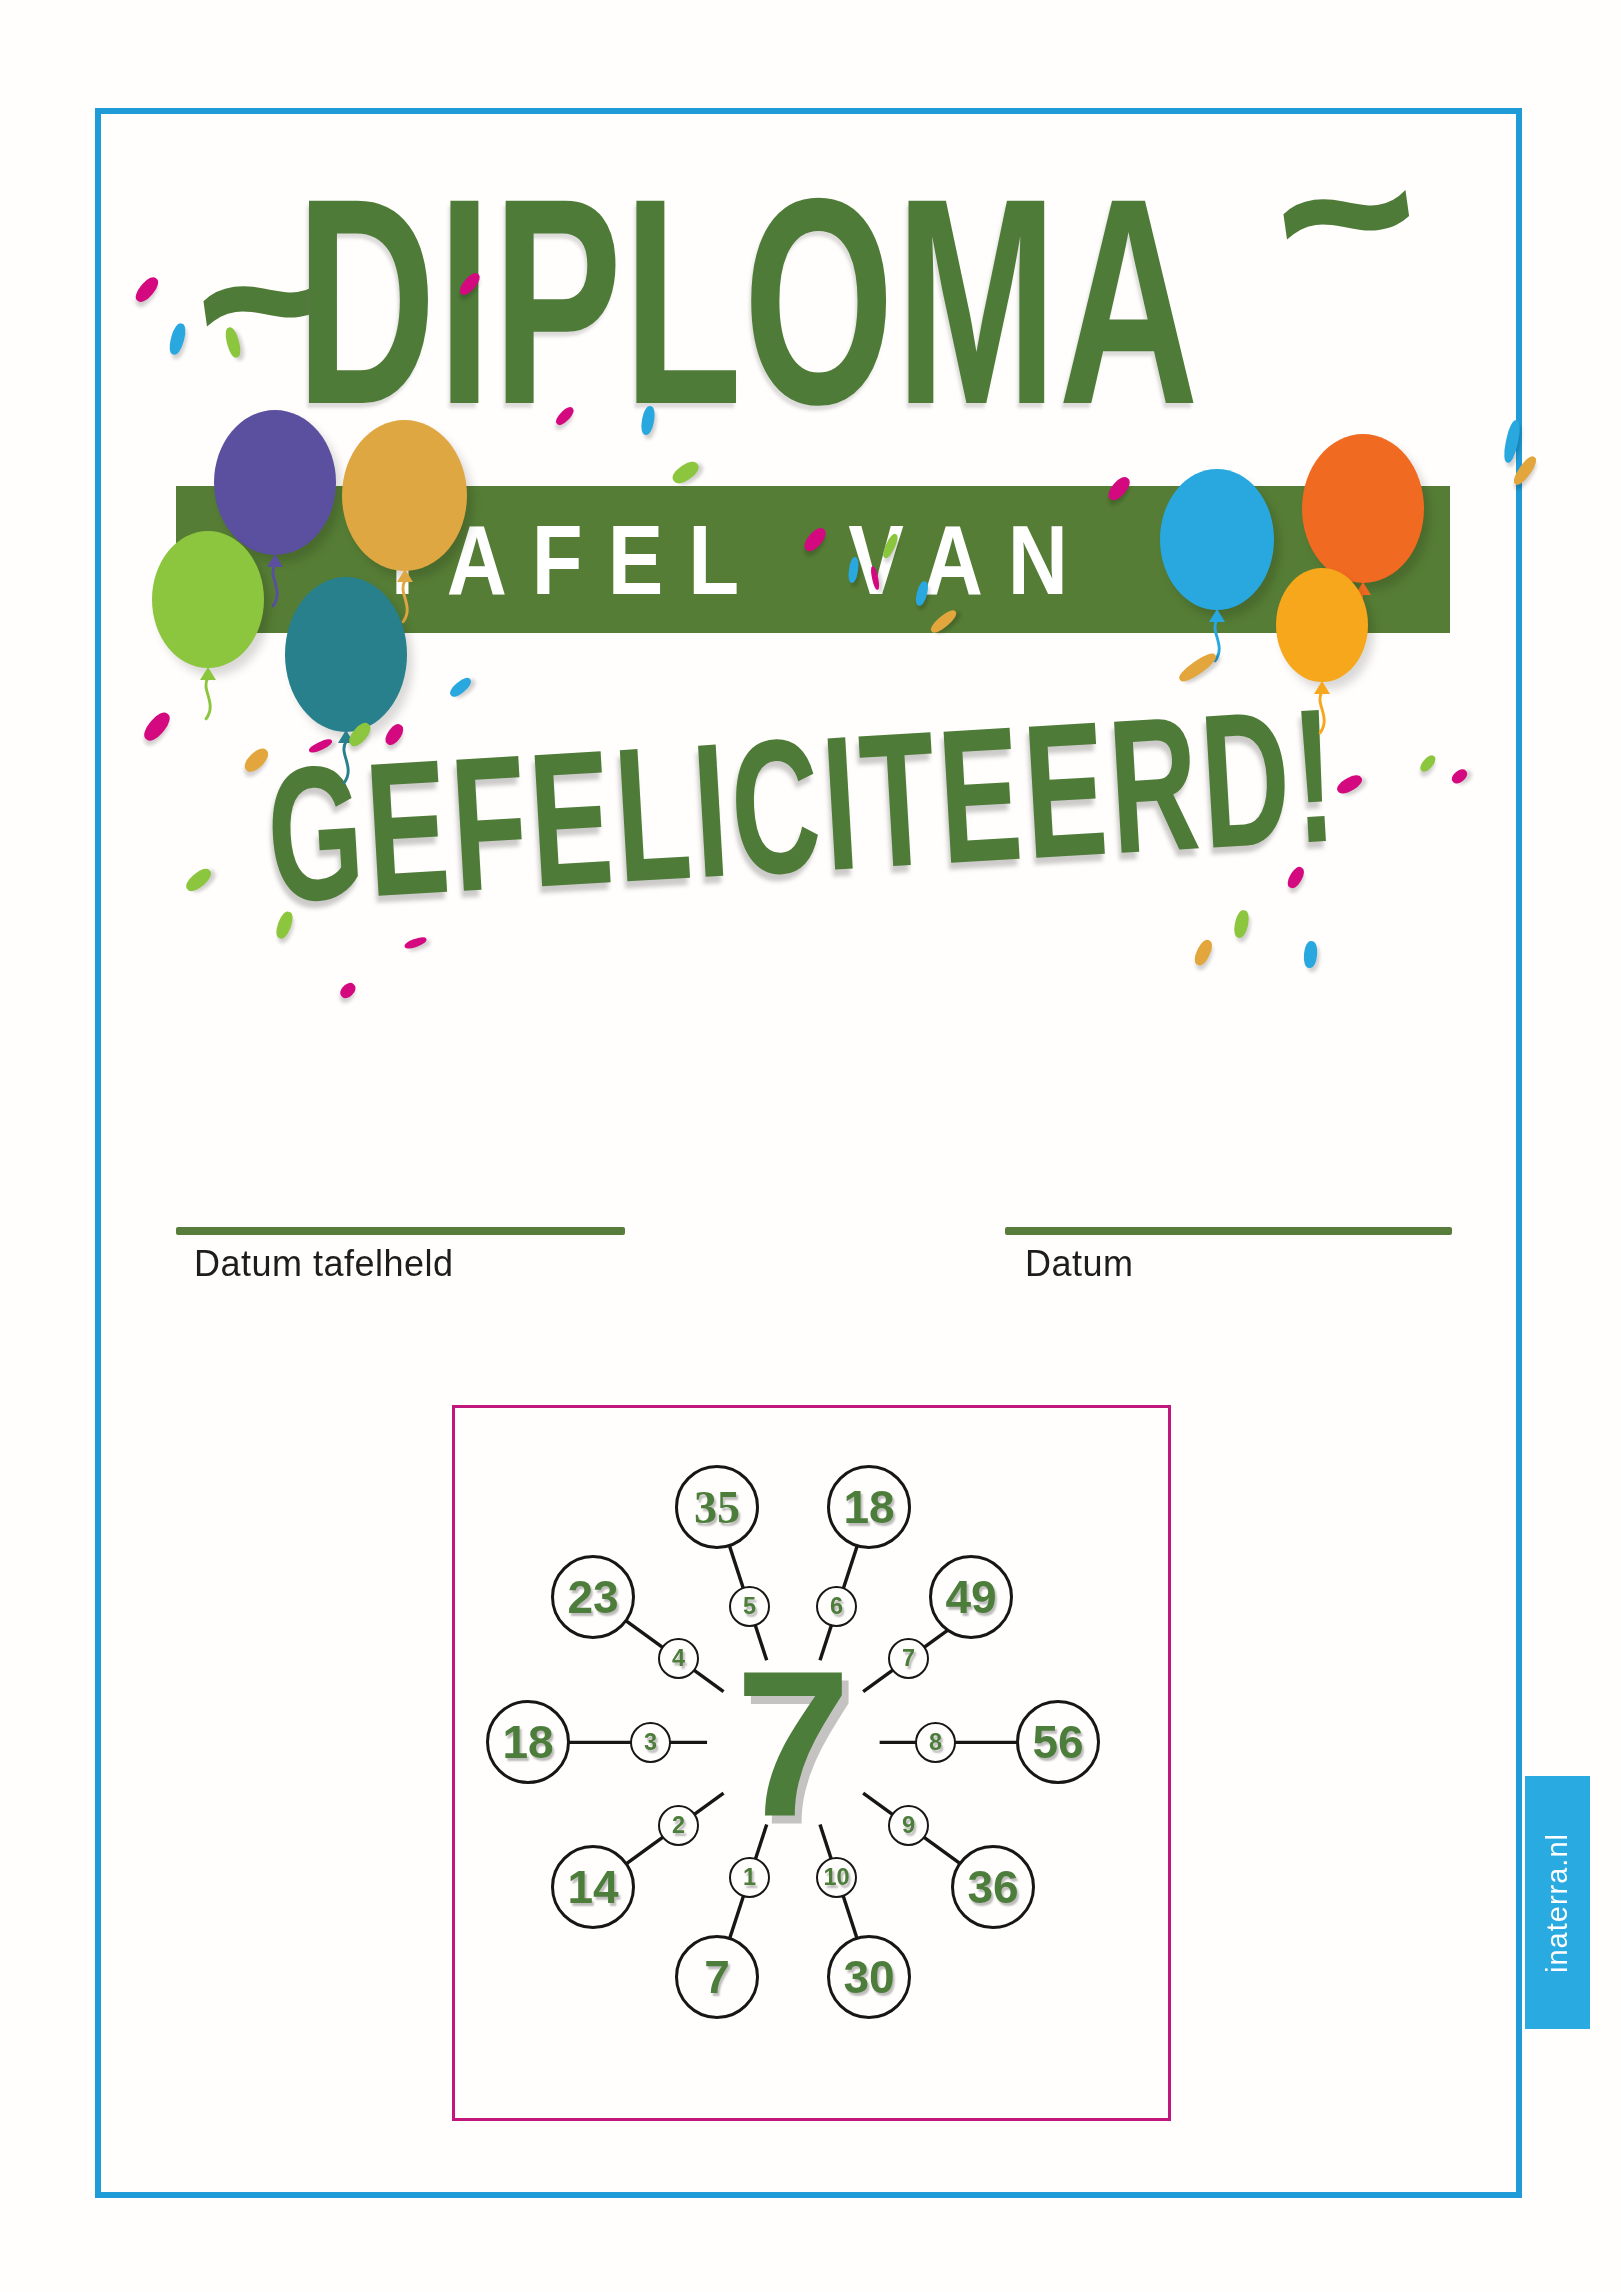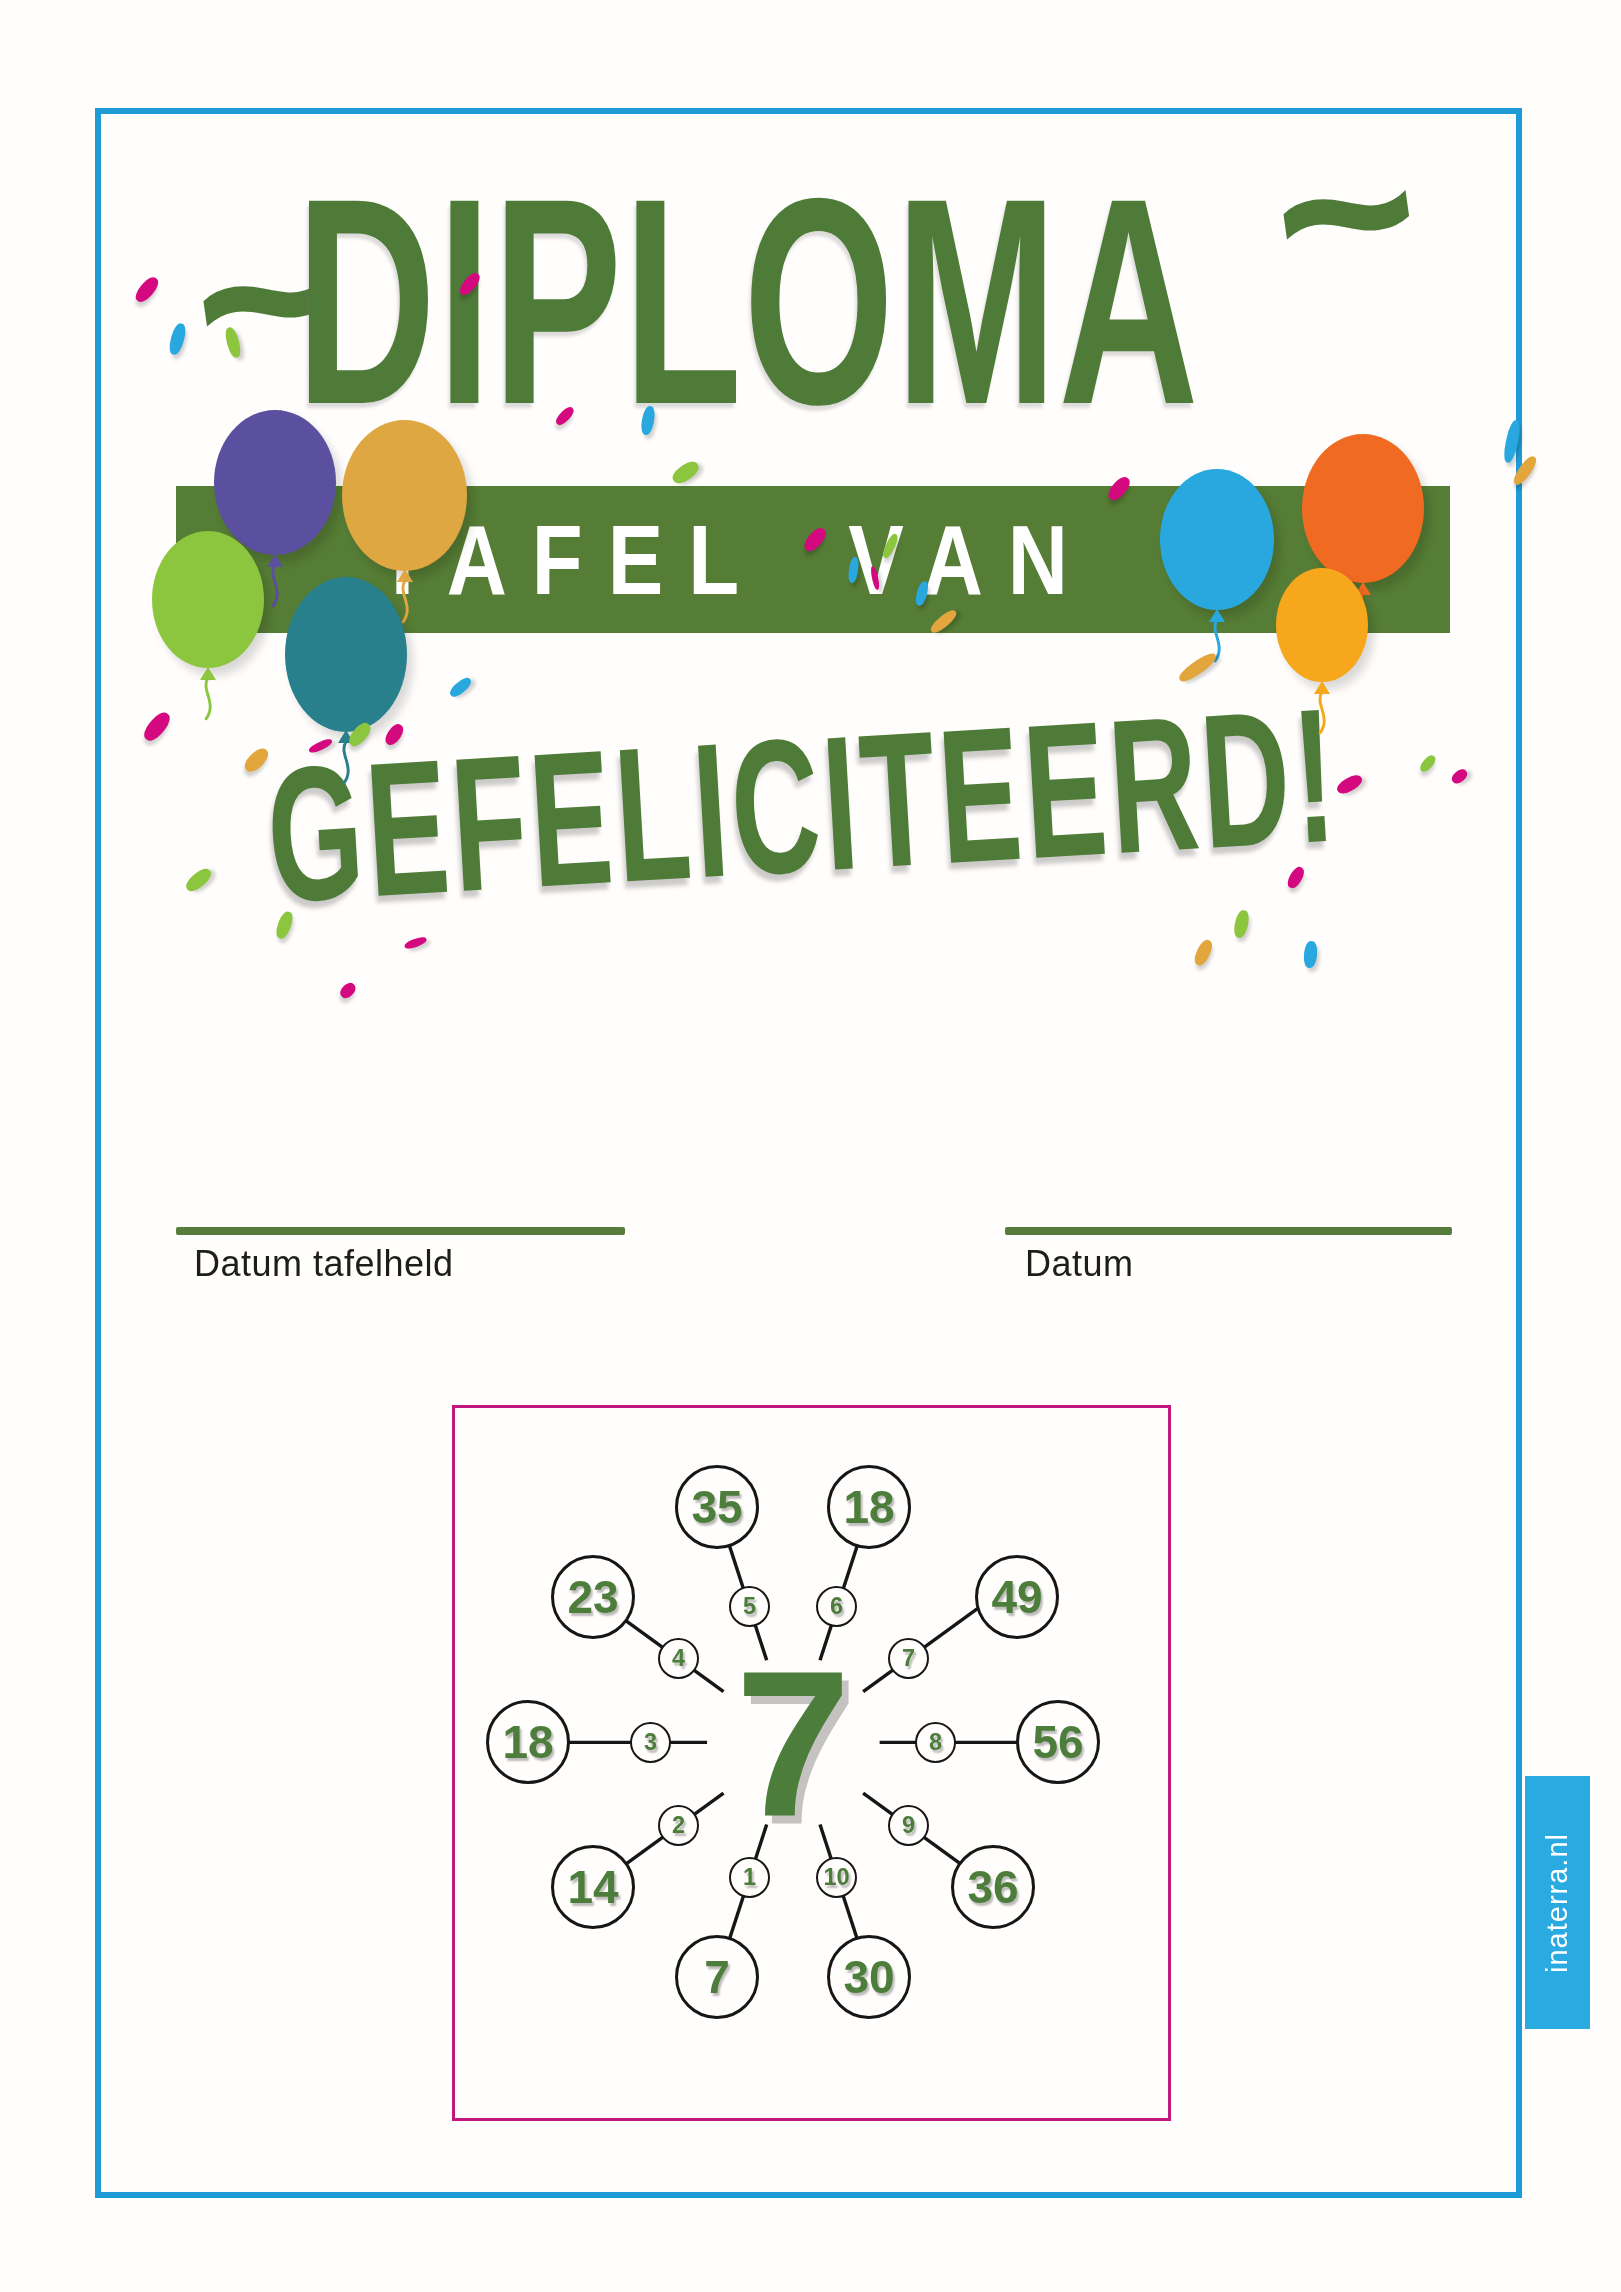--- a/index.html
+++ b/index.html
@@ -154,33 +154,33 @@
       </div>
       <div class="num-circle inner" style="left: 203px; top: 230px;">
         <span>4</span>
       </div>
       <div class="num-circle outer" style="left: 96px; top: 147px;">
         <span>23</span>
       </div>
       <div class="num-circle inner" style="left: 274px; top: 178px;">
         <span>5</span>
       </div>
-      <div class="num-circle outer" style="left: 220px; top: 57px;">
+      <div class="num-circle outer" style="left: 220px; top: 57px; font-family: Liberation Serif, serif;">
         <span>35</span>
       </div>
       <div class="num-circle inner" style="left: 361px; top: 178px;">
         <span>6</span>
       </div>
       <div class="num-circle outer" style="left: 372px; top: 57px;">
         <span>18</span>
       </div>
       <div class="num-circle inner" style="left: 433px; top: 230px;">
         <span>7</span>
       </div>
-      <div class="num-circle outer" style="left: 520px; top: 147px;">
+      <div class="num-circle outer" style="left: 474px; top: 147px;">
         <span>49</span>
       </div>
       <div class="num-circle inner" style="left: 460px; top: 314px;">
         <span>8</span>
       </div>
       <div class="num-circle outer" style="left: 561px; top: 292px;">
         <span>56</span>
       </div>
       <div class="num-circle inner" style="left: 433px; top: 397px;">
         <span>9</span>

